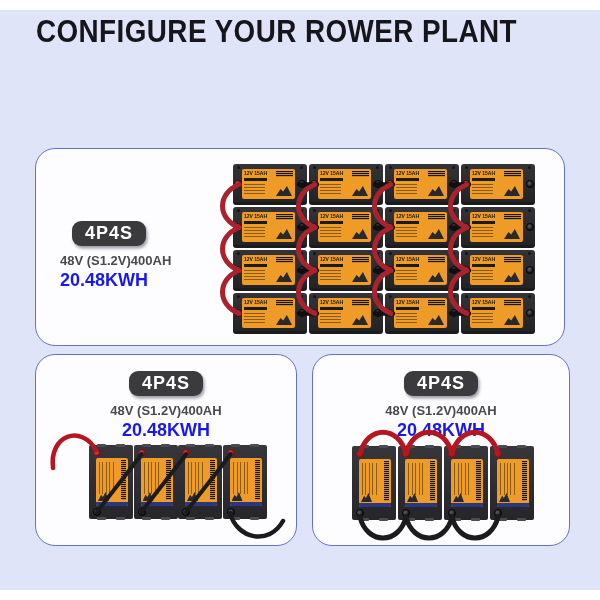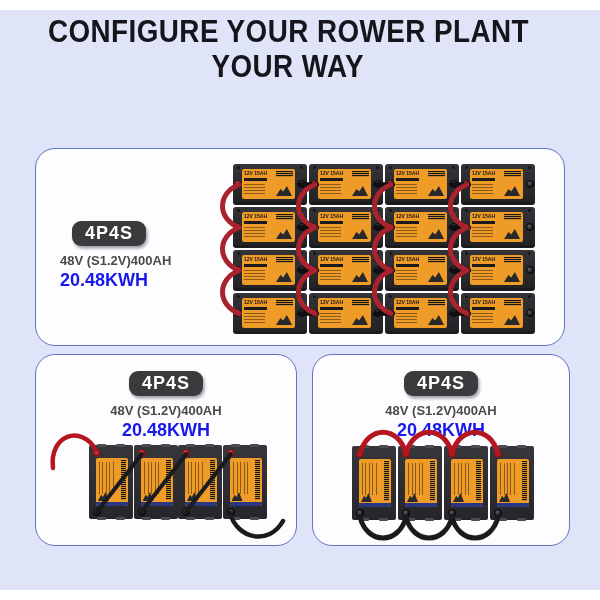--- a/index.html
+++ b/index.html
@@ -13,21 +13,21 @@
     --cable-red:#a8232e;
     --cable-red-bright:#b5161f;
     --cable-black:#1b1b1e;
   }
   *{margin:0;padding:0;box-sizing:border-box;}
   html,body{width:600px;height:600px;background:#ffffff;overflow:hidden;
     font-family:"Liberation Sans", sans-serif;}
   .stage{position:relative;width:600px;height:600px;background:#fff;}
   .panel{position:absolute;left:0;top:10px;width:600px;height:580px;background:var(--lavender);}
 
-  .header{position:absolute;left:0;top:14px;width:576px;text-align:center;}
+  .header{position:absolute;left:0;top:14px;width:576px;}
   .title-line{font-size:32px;font-weight:800;color:#15151b;line-height:1.1;
     display:block;}
   .title-line>span{display:inline-block;transform:scaleX(0.87);transform-origin:center;
     letter-spacing:0.5px;white-space:nowrap;}
   .subtitle{margin-top:9px;font-size:15.5px;font-weight:500;color:#1e1e28;letter-spacing:0.1px;white-space:nowrap;}
 
   .card{position:absolute;background:#fdfdff;border:1.6px solid var(--card-border);
     border-radius:20px;}
   .card-top{left:35px;top:148px;width:530px;height:198px;}
   .card-bl{left:35px;top:354px;width:262px;height:192px;}
@@ -93,21 +93,20 @@
   svg.cables{position:absolute;left:0;top:0;width:100%;height:100%;overflow:visible;pointer-events:none;}
 </style>
 </head>
 <body>
 
 <div class="stage">
   <div class="panel"></div>
 
   <div class="header">
     <div class="title-line"><span>CONFIGURE YOUR ROWER PLANT</span></div>
-    <div class="title-line"><span>YOUR WAY</span></div>
   </div>
 
   <div class="card card-top">
     <div class="info-left">
       <span class="badge">4P4S</span>
       <div class="spec">48V (S1.2V)400AH</div>
       <div class="energy">20.48KWH</div>
     </div>
     <div class="grid-front" id="grid-front">
         <div class="bf">

